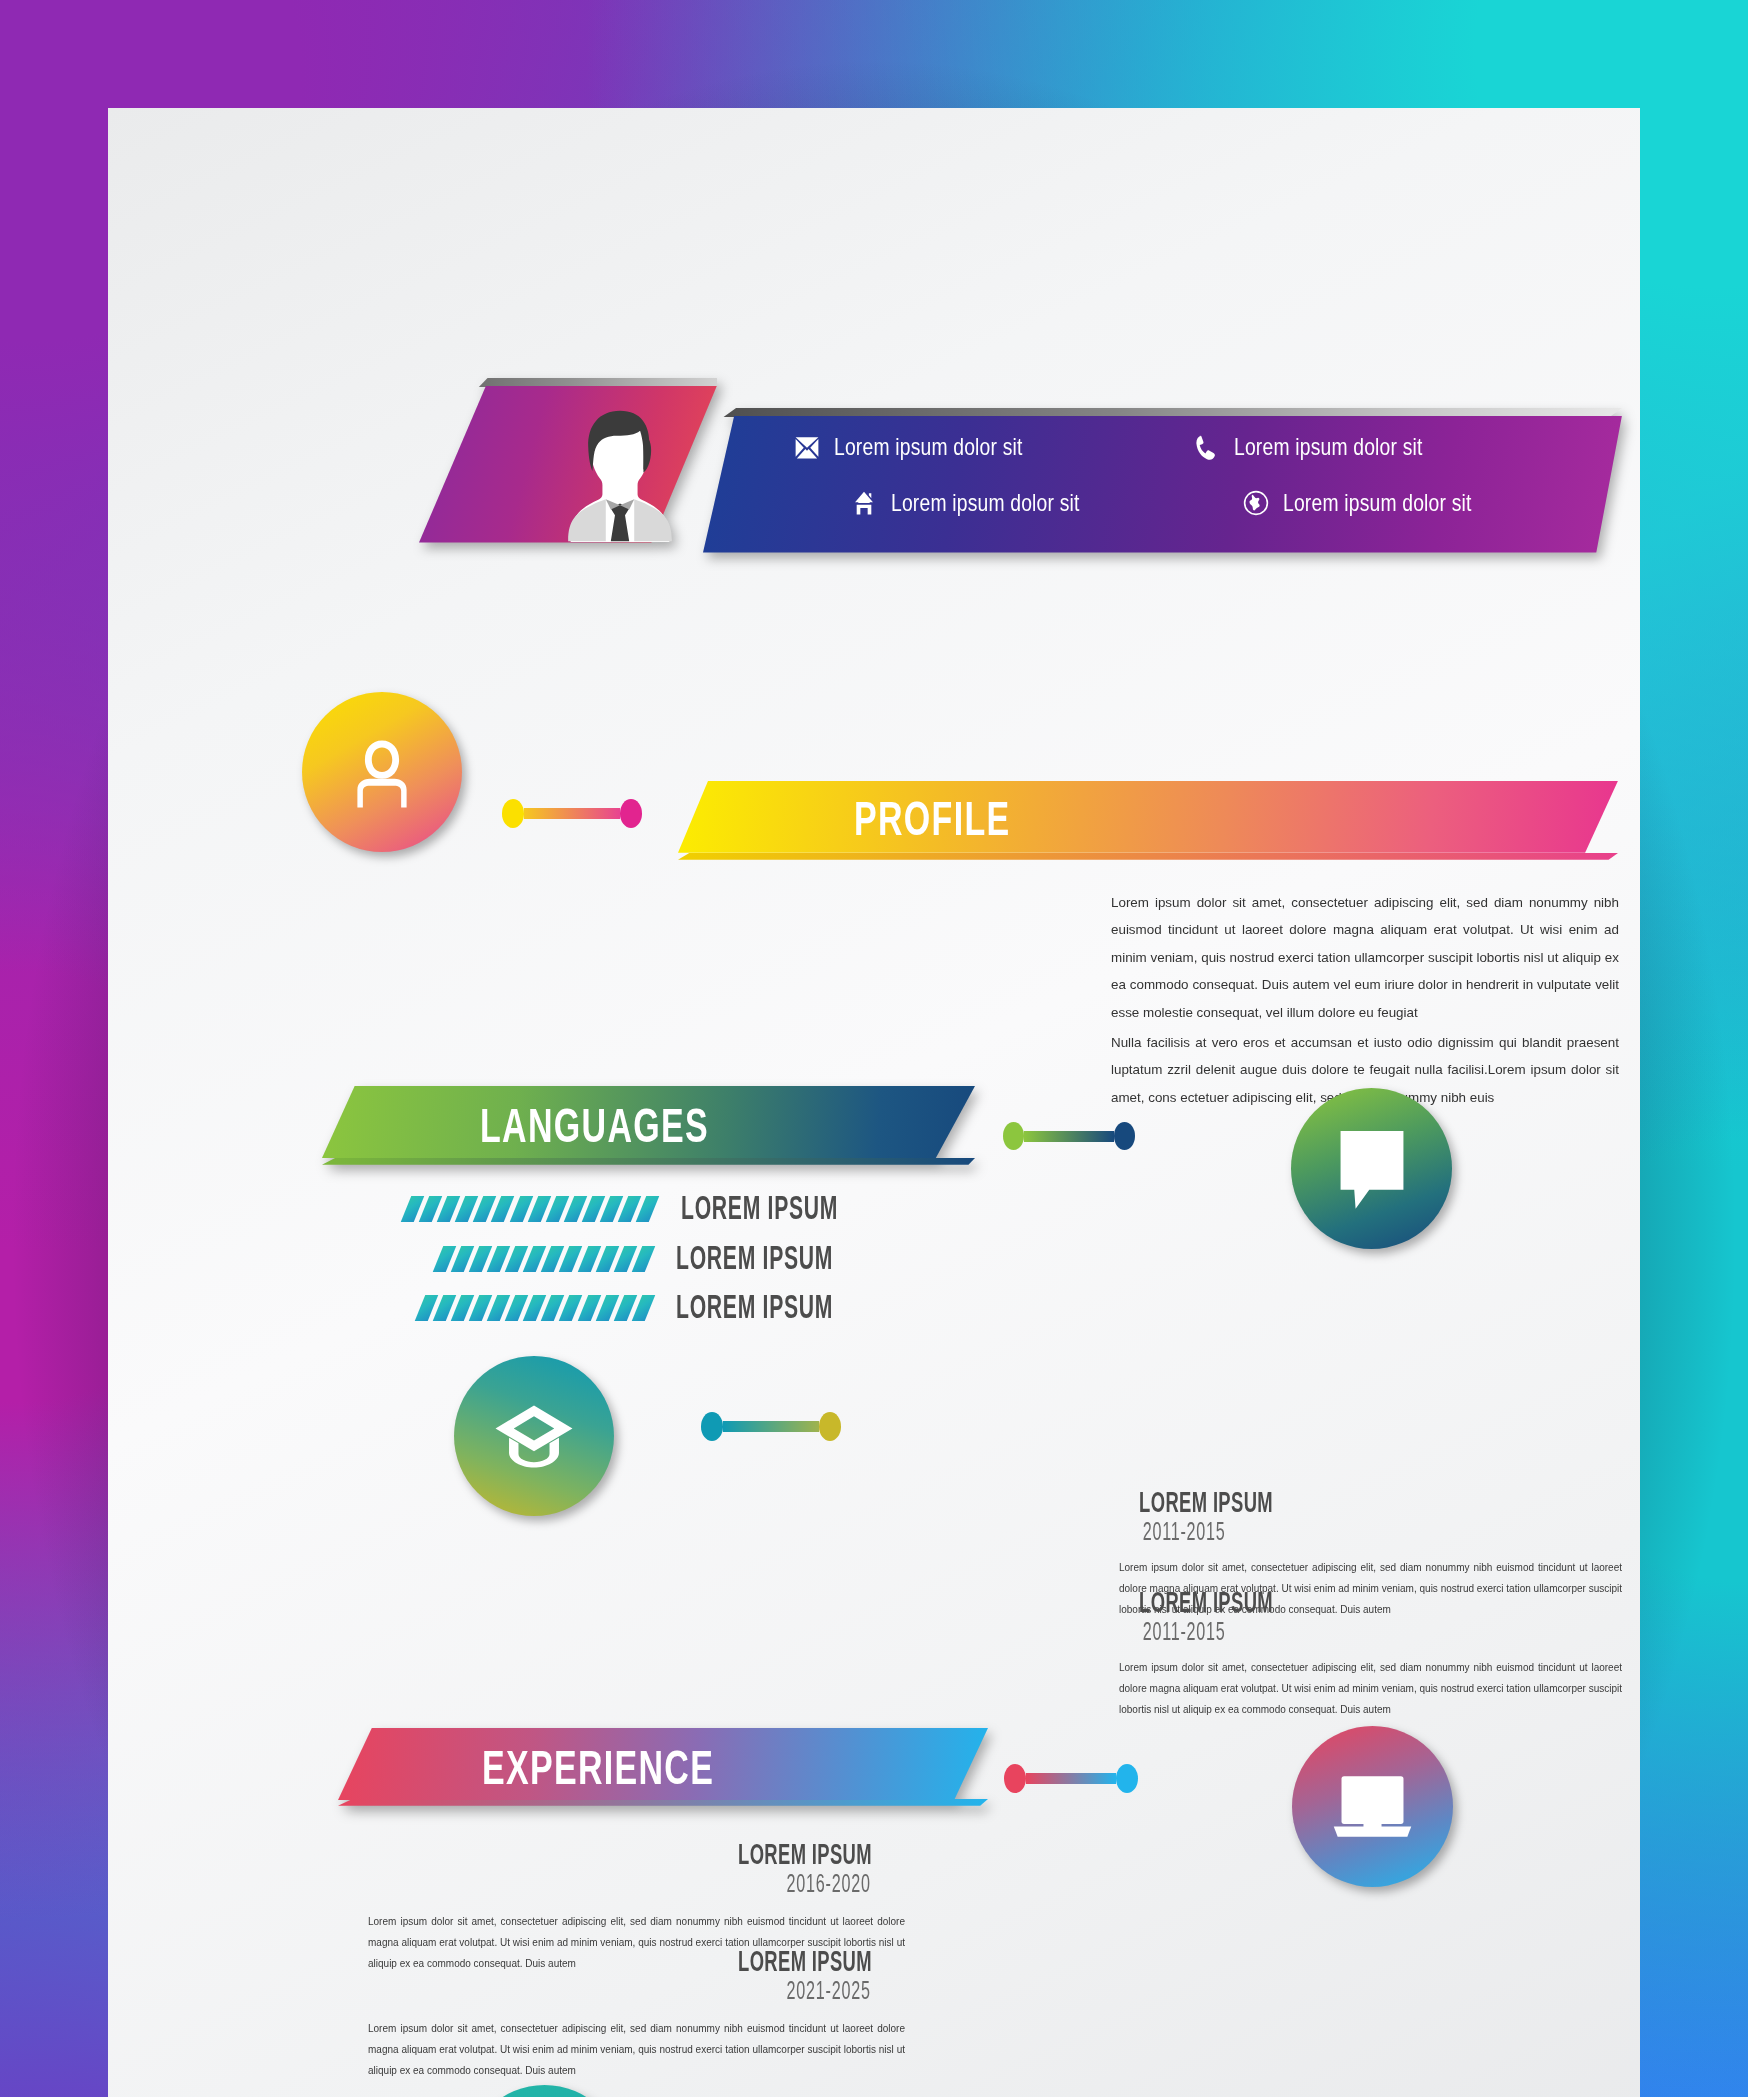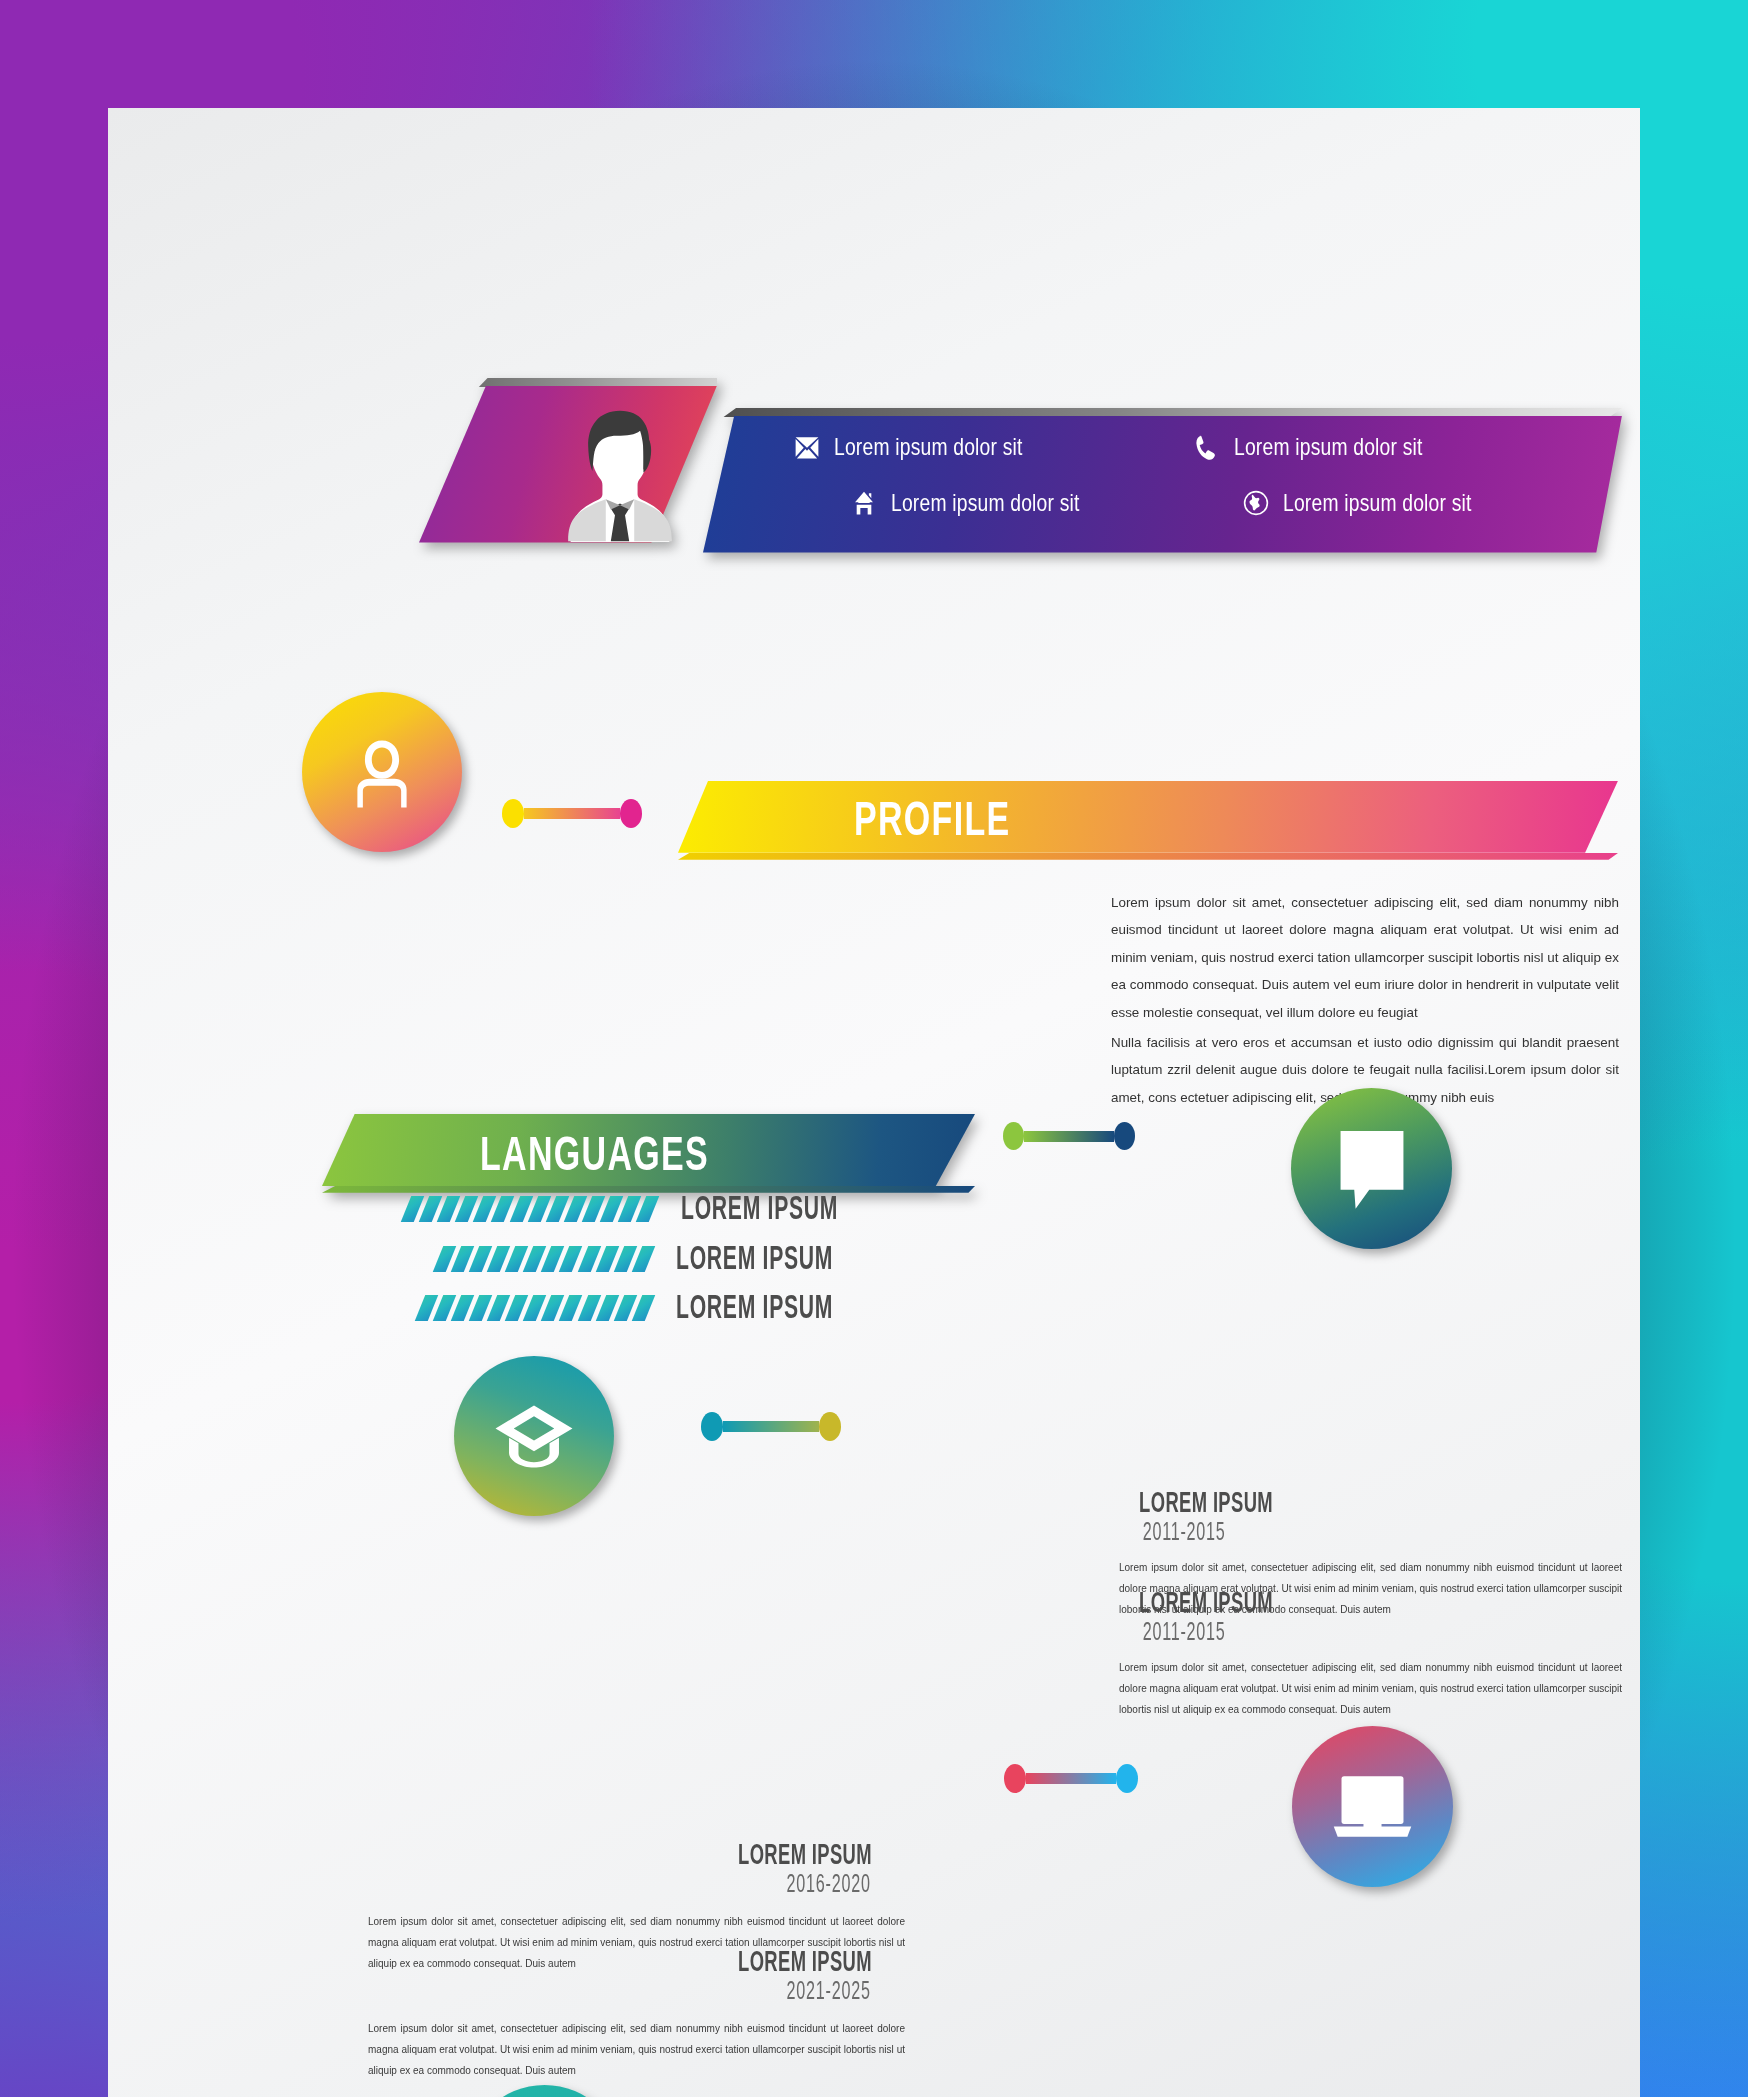--- a/index.html
+++ b/index.html
@@ -225,21 +225,21 @@
   <div class="hdr" style="left:570px; top:671px; width:940px;">
     <div class="hdr-edge" style="top:74px; background:linear-gradient(90deg,#f0d000 0%,#e8408c 100%); clip-path:polygon(1.2% 0,100% 0,99% 100%,0 100%);"></div>
     <div class="hdr-plate" style="top:1.7px; background:linear-gradient(95deg,#fced00 0%,#f4bc26 28%,#ee8a58 58%,#ec5f7e 80%,#e8358f 100%); clip-path:polygon(3.2% 0,100% 0,96.5% 100%,0 100%);"></div>
     <div class="hdr-txt" style="padding-left:176px;">PROFILE</div>
   </div>
   <div class="body-copy" style="left:1003px; top:781px; width:508px; font-size:13.4px; text-align:justify;">
     <p style="margin-bottom:2.5px;">Lorem ipsum dolor sit amet, consectetuer adipiscing elit, sed diam nonummy nibh euismod tincidunt ut laoreet dolore magna aliquam erat volutpat. Ut wisi enim ad minim veniam, quis nostrud exerci tation ullamcorper suscipit lobortis nisl ut aliquip ex ea commodo consequat. Duis autem vel eum iriure dolor in hendrerit in vulputate velit esse molestie consequat, vel illum dolore eu feugiat</p>
     <p>Nulla facilisis at vero eros et accumsan et iusto odio dignissim qui blandit praesent luptatum zzril delenit augue duis dolore te feugait nulla facilisi.Lorem ipsum dolor sit amet, cons ectetuer adipiscing elit, sed diam nonummy nibh euis</p>
   </div>
 
-  <div class="hdr drop" style="left:214px; top:978px; width:653px;margin-top:28px;">
+  <div class="hdr drop" style="left:214px; top:978px; width:653px;">
     <div class="hdr-edge" style="top:72px; background:linear-gradient(90deg,#7db83a 0%,#17497d 100%); clip-path:polygon(2% 0,100% 0,99% 100%,0 100%);"></div>
     <div class="hdr-plate" style="top:0; background:linear-gradient(95deg,#8cc63e 0%,#6fb04e 30%,#3d7f6a 62%,#1d5682 85%,#17497d 100%); clip-path:polygon(5% 0,100% 0,94% 100%,0 100%);"></div>
     <div class="hdr-txt" style="padding-left:158px;">LANGUAGES</div>
   </div>
   <div class="connector" style="left:895px; top:1014px;">
     <span class="conn-dot" style="width:21px;height:28px;background:#8cc63e;"></span>
     <span class="conn-line" style="width:90px;background:linear-gradient(90deg,#8cc63e,#17497d);"></span>
     <span class="conn-dot" style="width:21px;height:28px;background:#17497d;"></span>
   </div>
   <div class="sec-circle" style="left:1183px; top:980px; width:161px; height:161px;
@@ -324,20 +324,25 @@
     <div class="item-title" style="font-size:20px;">LOREM IPSUM</div>
     <div class="item-date" style="font-size:17px; margin-top:7.6px; padding-left:11.7px;">2011-2015</div>
     <div style="font-size:10px; line-height:2.1; margin-top:15px; color:#3a3a3a; text-align:justify;">Lorem ipsum dolor sit amet, consectetuer adipiscing elit, sed diam nonummy nibh euismod tincidunt ut laoreet dolore magna aliquam erat volutpat. Ut wisi enim ad minim veniam, quis nostrud exerci tation ullamcorper suscipit lobortis nisl ut aliquip ex ea commodo consequat. Duis autem</div>
   </div>
   <div style="position:absolute; left:1011px; top:1483px; width:503px;">
     <div class="item-title" style="font-size:20px;">LOREM IPSUM</div>
     <div class="item-date" style="font-size:17px; margin-top:7.6px; padding-left:11.7px;">2011-2015</div>
     <div style="font-size:10px; line-height:2.1; margin-top:15px; color:#3a3a3a; text-align:justify;">Lorem ipsum dolor sit amet, consectetuer adipiscing elit, sed diam nonummy nibh euismod tincidunt ut laoreet dolore magna aliquam erat volutpat. Ut wisi enim ad minim veniam, quis nostrud exerci tation ullamcorper suscipit lobortis nisl ut aliquip ex ea commodo consequat. Duis autem</div>
   </div>
 
+  <div class="hdr drop" style="left:230px; top:1620px; width:650px;">
+    <div class="hdr-edge" style="top:71px; background:linear-gradient(90deg,#e8445e 0%,#22b4ec 100%); clip-path:polygon(2.2% 0,100% 0,98.8% 100%,0 100%);"></div>
+    <div class="hdr-plate" style="top:0; background:linear-gradient(95deg,#e8445e 0%,#c05684 30%,#8a6cb4 55%,#4f93d4 80%,#22b4ec 100%); clip-path:polygon(5.2% 0,100% 0,94.8% 100%,0 100%);"></div>
+    <div class="hdr-txt" style="padding-left:144px;">EXPERIENCE</div>
+  </div>
   <div class="connector" style="left:896px; top:1656px;">
     <span class="conn-dot" style="width:22px;height:29px;background:#e8445e;"></span>
     <span class="conn-line" style="width:90px;background:linear-gradient(90deg,#e8445e,#22b4ec);"></span>
     <span class="conn-dot" style="width:22px;height:29px;background:#22b4ec;"></span>
   </div>
   <div class="sec-circle" style="left:1184px; top:1618px; width:161px; height:161px;
        background:linear-gradient(160deg,#e8445e 0%,#a56494 38%,#5f87c4 68%,#22b4ec 100%);">
     <svg viewBox="0 0 140 110" width="91" height="71">
       <rect x="22" y="8" width="96" height="74" rx="4" fill="#fff"></rect>
       <rect x="30" y="16" width="80" height="56" fill="none"></rect>

